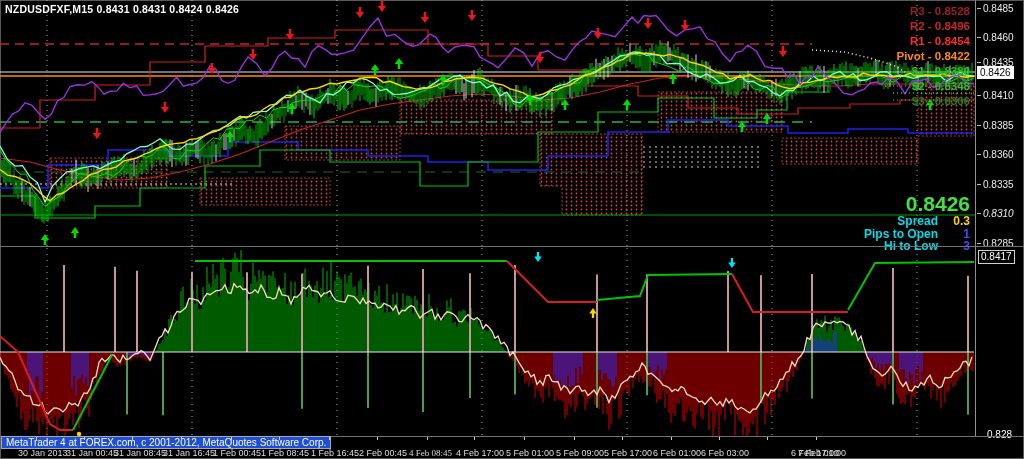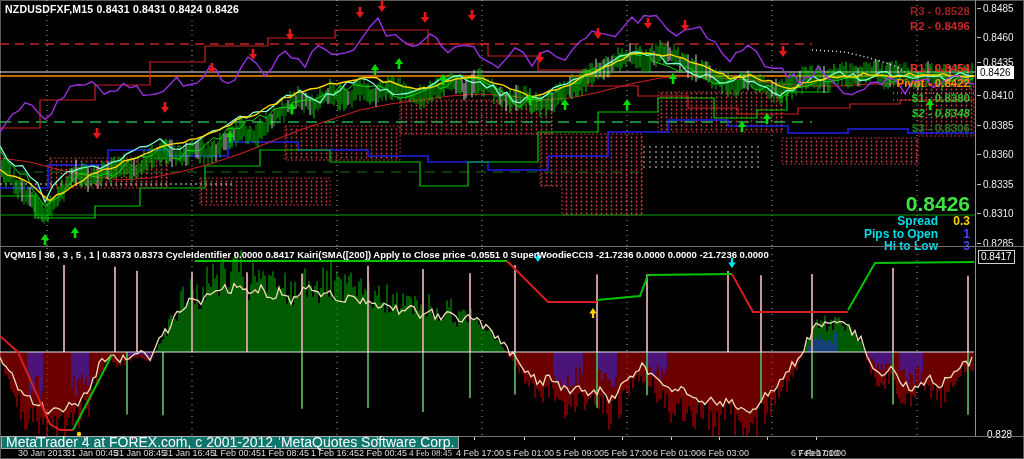--- a/index.html
+++ b/index.html
@@ -15,22 +15,22 @@
   .q-row .lbl{margin-right:6px;}
   .q-row .val{display:inline-block;min-width:26px;text-align:right;}
   .axis-col{position:absolute;left:975px;top:0;width:49px;height:436px;border-left:1px solid #8f8f8f;}
   .axis-label{position:absolute;left:7px;color:#ececec;font-size:10px;white-space:nowrap;}
   .axis-label::before{content:"";position:absolute;left:-6px;top:5px;width:4px;height:1px;background:#bdbdbd;}
   .bid-box{position:absolute;left:1px;background:#fff;color:#000;font-size:10px;padding:0 3px;line-height:13px;}
   .lv-box{position:absolute;left:2px;border:1px solid #d0d0d0;color:#fff;font-size:10px;padding:0 2px;line-height:12px;}
   .lv-plain{position:absolute;left:11px;color:#fff;font-size:10px;}
   .divider{position:absolute;left:0;width:1024px;background:#707070;height:1px;}
   .indicator-header{position:absolute;left:4px;top:249px;color:#fff;font-size:9.5px;font-weight:bold;white-space:nowrap;}
-  .status-bar{position:absolute;left:1px;top:436px;border:1px solid #a8a8a8;color:#fff;font-size:14px;
-              line-height:11px;padding:0 4px;background:#0f766e;white-space:nowrap;}
+  .status-bar{position:absolute;left:1px;top:436px;border:1px solid #a8a8a8;color:#fff;font-size:10px;
+              line-height:11px;padding:0 4px;background:#1d4ed8;white-space:nowrap;}
   .time-axis{position:absolute;left:16px;top:447px;width:1024px;height:12px;}
   .time-label{position:absolute;top:1px;color:#dcdcdc;font-size:9px;white-space:nowrap;}
   .time-tick{position:absolute;top:-10px;width:1px;height:3px;background:#cfcfcf;}
 </style>
 </head>
 <body>
 
 <div class="screen">
 
   <svg id="mainsvg" class="pane" style="top:0;" width="975" height="247">
@@ -607,24 +607,24 @@
         <path d="M685 31 L680.8 25 L683.7 25 L683.7 20 L686.3 20 L686.3 25 L689.2 25 Z" fill="#e81818"></path>
         <path d="M783 57 L778.8 51 L781.7 51 L781.7 46 L784.3 46 L784.3 51 L787.2 51 Z" fill="#e81818"></path>
       </g>
     </svg>
 
   <div class="chart-title">NZDUSDFXF,M15  0.8431 0.8431 0.8424 0.8426</div>
 
   <div class="pivot-block" id="pivotRows">
       <div style="color: rgb(156, 32, 32);">R3 - 0.8528</div>
       <div style="color: rgb(198, 40, 40);">R2 - 0.8496</div>
-      <div style="color: rgb(255, 42, 42); margin-top: 27px;">R1 - 0.8454</div>
+      <div style="color: rgb(255, 42, 42);">R1 - 0.8454</div>
       <div style="color: rgb(255, 140, 0);">Pivot - 0.8422</div>
       <div style="color: rgb(47, 190, 47);">$1 - 0.8380</div>
-      <div style="color: rgb(47, 190, 47); font-style: italic;">$2 - 0.8348</div>
+      <div style="color: rgb(47, 190, 47);">$2 - 0.8348</div>
       <div style="color: rgb(35, 122, 35);">$3 - 0.8306</div>
     </div>
 
   <div class="quote-block">
     <div class="big-price" style="color: rgb(63, 226, 63);">0.8426</div>
     <div class="q-row">
       <span class="lbl" style="color: rgb(0, 220, 232);">Spread</span><span class="val" style="color: rgb(255, 212, 0);">0.3</span>
     </div>
     <div class="q-row">
       <span class="lbl" style="color: rgb(0, 220, 232);">Pips to Open</span><span class="val" style="color: rgb(70, 70, 255);">1</span>
@@ -638,21 +638,21 @@
     <div class="bid-box" id="bidBox" style="top: 66px;">0.8426</div>
     <div class="lv-box" style="top:250px;">0.8417</div>
     <div class="lv-plain" style="top:429px;">0.828</div>
   <div class="axis-label" style="top: 3px;">0.8485</div>
       <div class="axis-label" style="top: 32px;">0.8460</div>
       <div class="axis-label" style="top: 57px;">0.8435</div>
       <div class="axis-label" style="top: 90px;">0.8410</div>
       <div class="axis-label" style="top: 120px;">0.8385</div>
       <div class="axis-label" style="top: 149px;">0.8360</div>
       <div class="axis-label" style="top: 179px;">0.8335</div>
-      <div class="axis-label" style="top: 208px;">0.8310</div>
+      <div class="axis-label" style="top: 208px; font-style: italic;">0.8310</div>
       <div class="axis-label" style="top: 238px;">0.8285</div>
     </div>
 
   <div class="divider" style="top:246px;"></div>
 
   <svg id="lowersvg" class="pane" style="top:248px;" width="975" height="188">
       <g>
         <line x1="47" y1="0" x2="47" y2="188" stroke="#d8d8d8" stroke-width="1" stroke-dasharray="1,5" opacity="0.8"></line>
         <line x1="192" y1="0" x2="192" y2="188" stroke="#d8d8d8" stroke-width="1" stroke-dasharray="1,5" opacity="0.8"></line>
         <line x1="337" y1="0" x2="337" y2="188" stroke="#d8d8d8" stroke-width="1" stroke-dasharray="1,5" opacity="0.8"></line>
@@ -1306,21 +1306,20 @@
         <path d="M848.0 62.0L875.0 15.0L974.0 14.0" fill="none" stroke="#00c400" stroke-width="2"></path>
       </g>
       <g>
         <path d="M538 14 L534.22 8.6 L536.83 8.6 L536.83 4.1 L539.17 4.1 L539.17 8.6 L541.78 8.6 Z" fill="#00e5ee"></path>
         <path d="M732 20 L728.22 14.6 L730.83 14.6 L730.83 10.1 L733.17 10.1 L733.17 14.6 L735.78 14.6 Z" fill="#00e5ee"></path>
         <path d="M593 60 L589.22 65.4 L591.83 65.4 L591.83 69.9 L594.17 69.9 L594.17 65.4 L596.78 65.4 Z" fill="#ffd200"></path>
         <circle cx="79" cy="186" r="2.2" fill="#ffd200"></circle>
       </g>
     </svg>
 
-  <div class="indicator-header">VQM15 |  36 , 3 , 5 , 1  |  0.8373 0.8373  CycleIdentifier 0.0000 0.8417  Kairi(SMA([200]) Apply to Close price -0.0551 0  SuperWoodieCCI3 -21.7236 0.0000 0.0000 -21.7236 0.0000</div>
 
   <div class="divider" style="top:436px;"></div>
 
   <div class="status-bar">MetaTrader 4 at FOREX.com, c 2001-2012, MetaQuotes Software Corp.</div>
 
   <div class="time-axis" id="timeAxis">
       <div class="time-label" style="left: 2px;">30 Jan 2013</div>
       <div class="time-tick" style="left: 20px; top: -10px;"></div>
       <div class="time-label" style="left: 50px;">31 Jan 00:45</div>
       <div class="time-tick" style="left: 68px; top: -10px;"></div>

